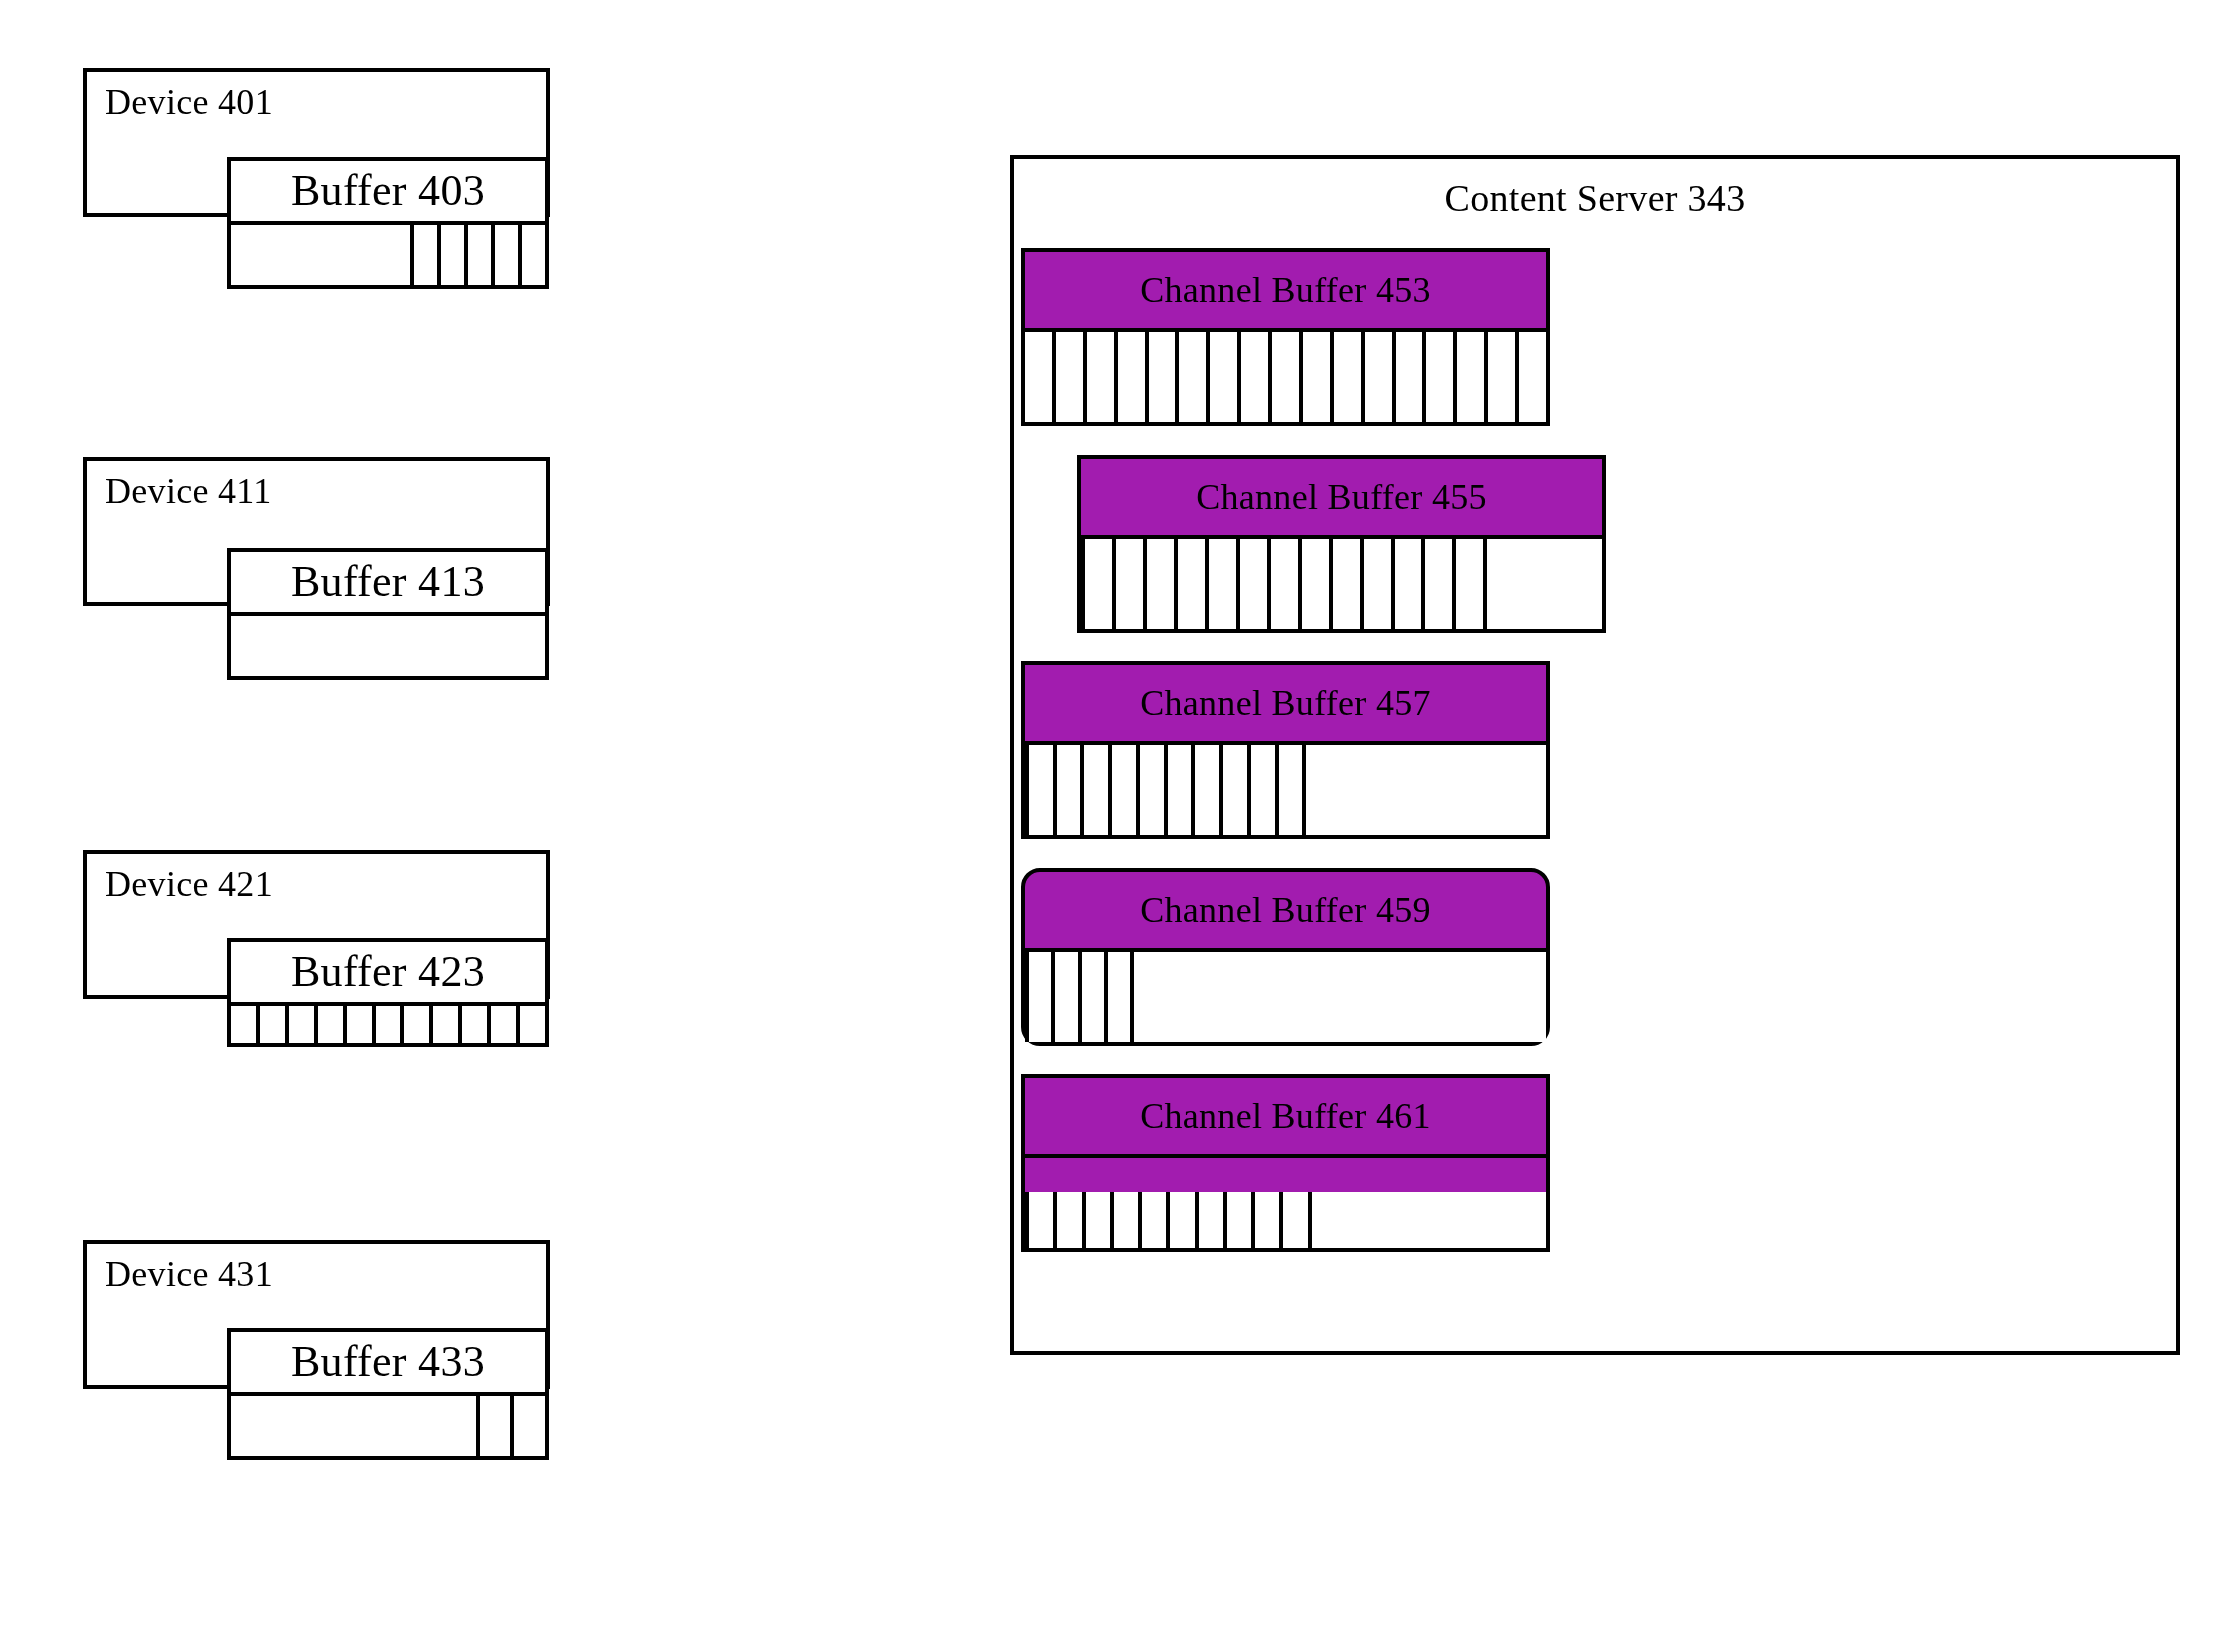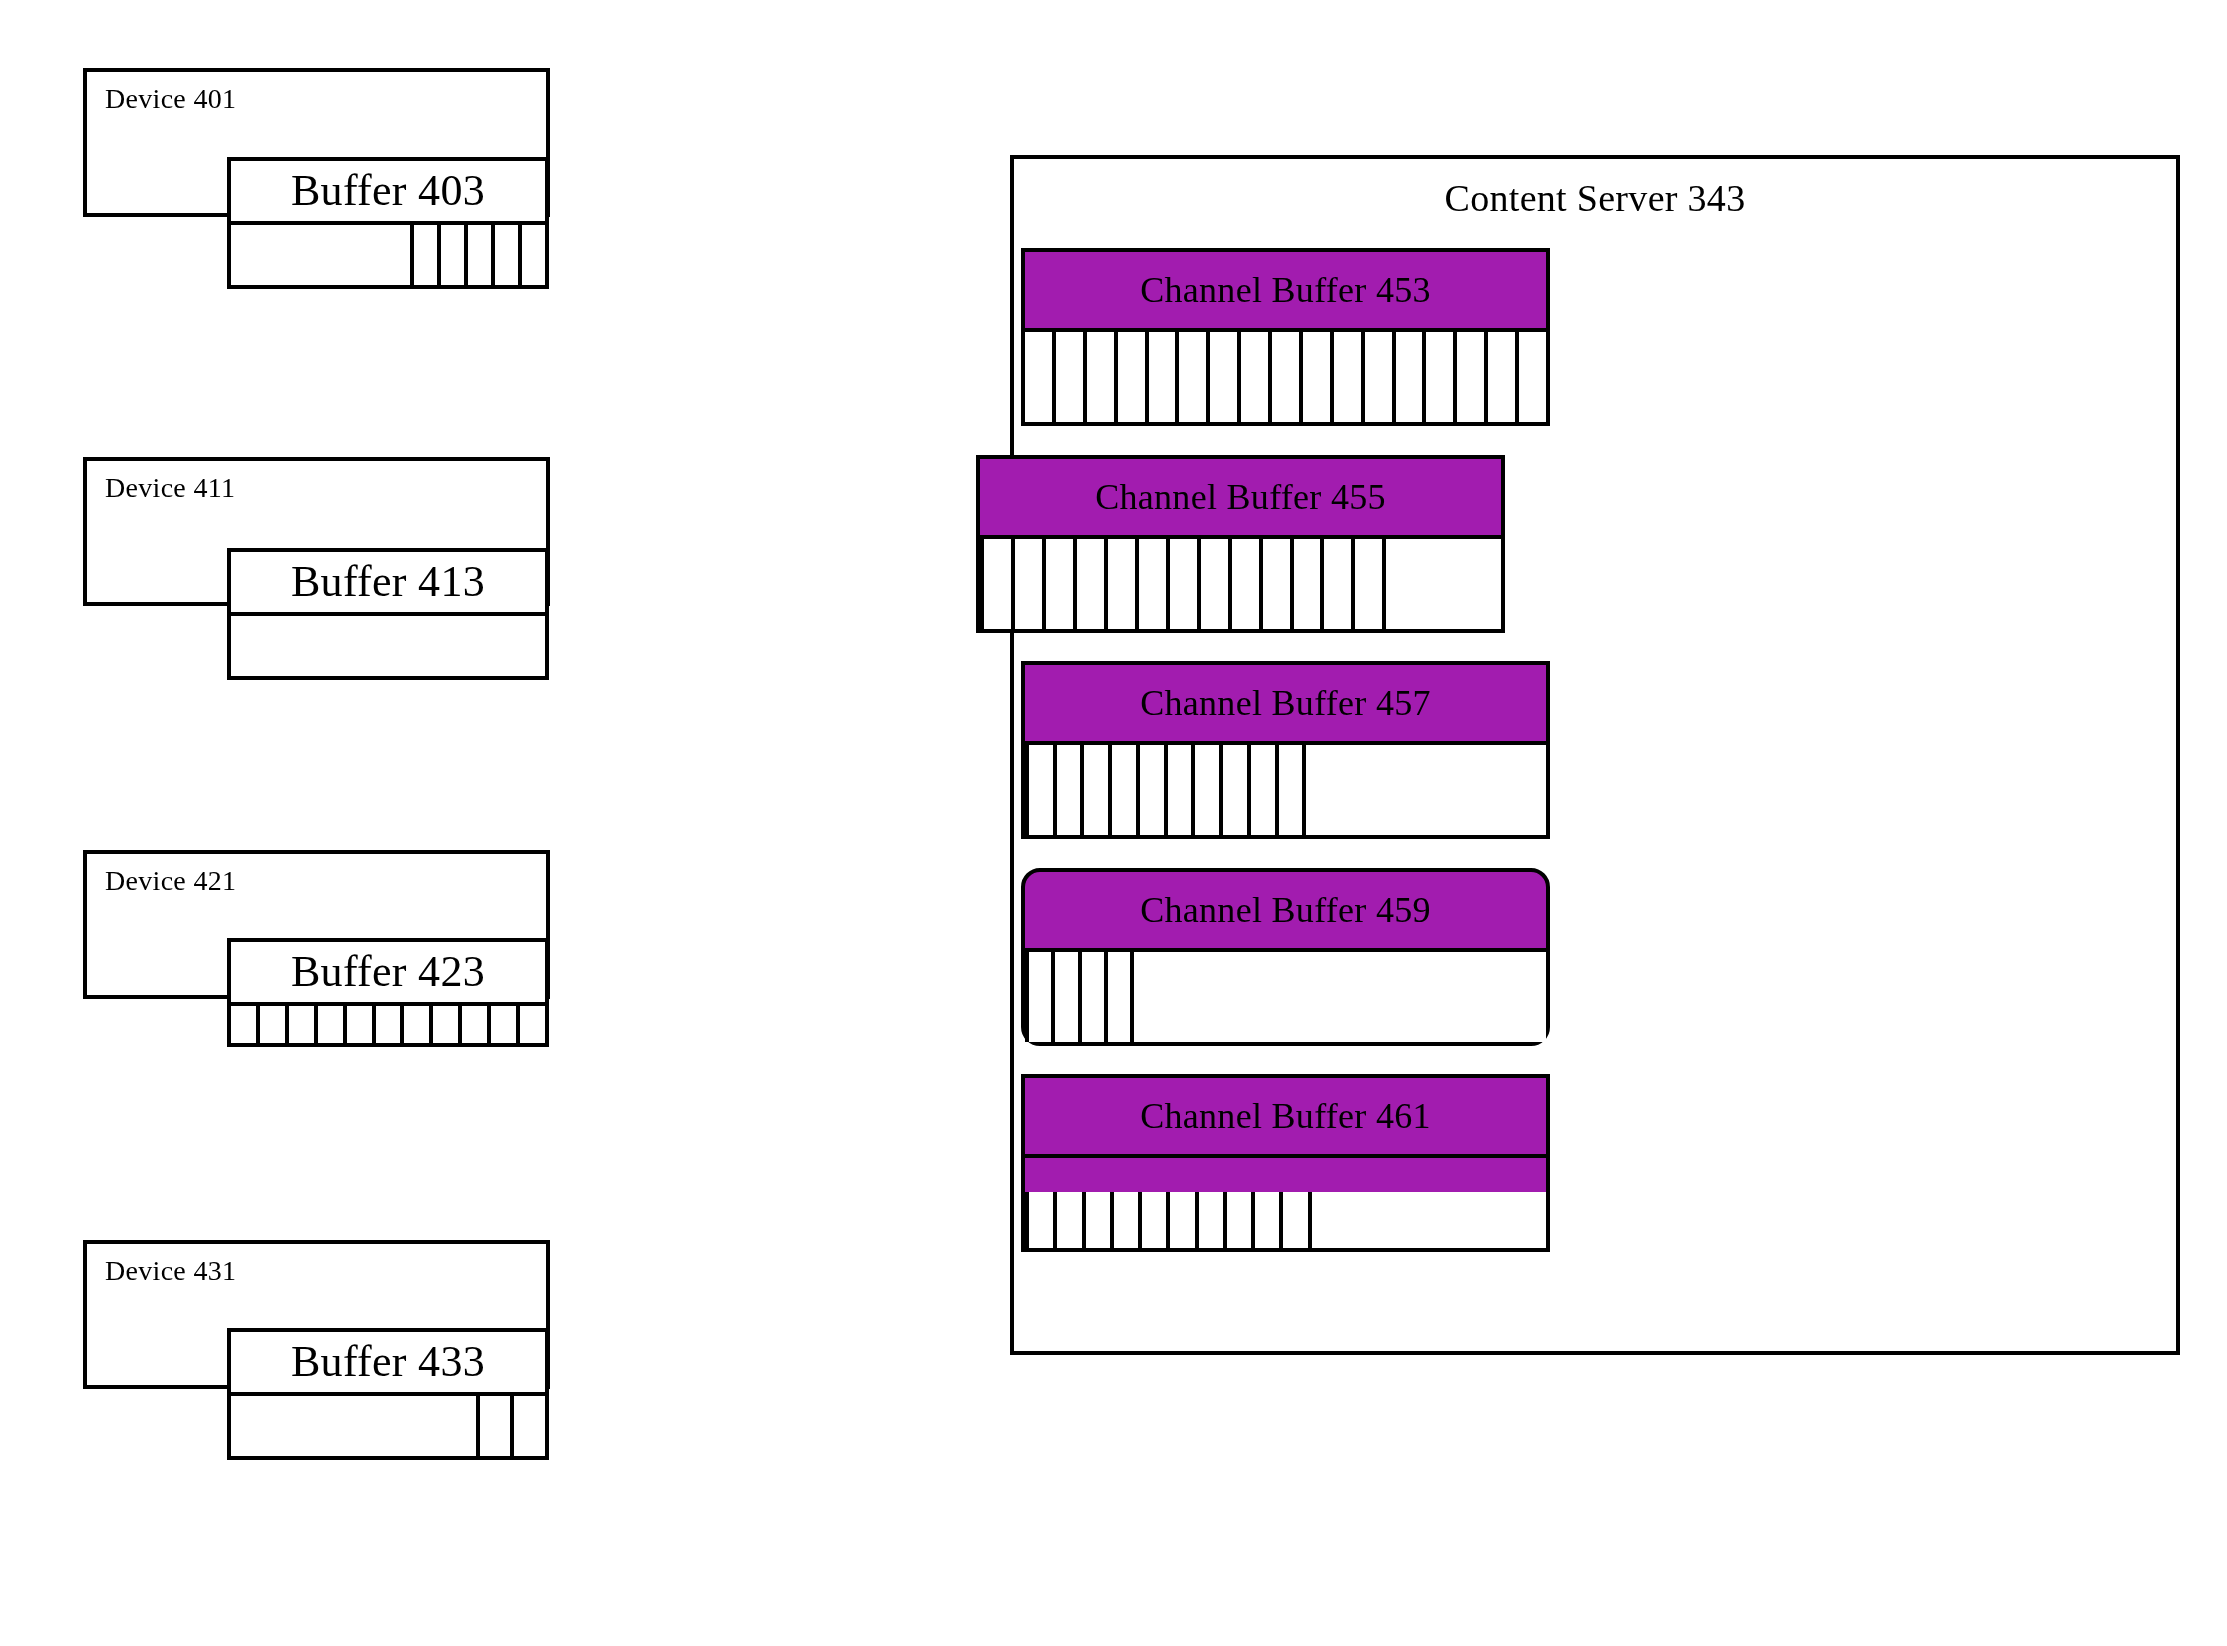--- a/index.html
+++ b/index.html
@@ -23,21 +23,21 @@
   .device-box {
     position: absolute;
     box-sizing: border-box;
     border: 4.1px solid #000000;
     background: #ffffff;
   }
   .device-label {
     position: absolute;
     left: 18px;
     top: 11.6px;
-    font-size: 28px;
+    font-size: 36px;
     line-height: 1.05;
     white-space: nowrap;
     letter-spacing: 0.3px;
   }
 
   
   .buffer-box {
     position: absolute;
     box-sizing: border-box;
     border: 4.1px solid #000000;
@@ -222,21 +222,21 @@
           <div class="seg"></div>
           <div class="seg"></div>
           <div class="seg"></div>
           <div class="seg"></div>
           <div class="seg"></div>
           <div class="seg"></div>
         </div>
       </div>
   </div>
 
-  <div class="channel-box" style="left: 976px; top: 455px; width: 529px; height: 178px;">
+  <div class="channel-box" style="left: 1077px; top: 455px; width: 529px; height: 178px;">
     <div class="channel-title" style="height: 80px; flex: 0 0 80px;">Channel Buffer 455</div>
     <div class="buffer-fill">
         <div class="fill-run left" style="width: 78%;">
           <div class="seg"></div>
           <div class="seg"></div>
           <div class="seg"></div>
           <div class="seg"></div>
           <div class="seg"></div>
           <div class="seg"></div>
           <div class="seg"></div>

